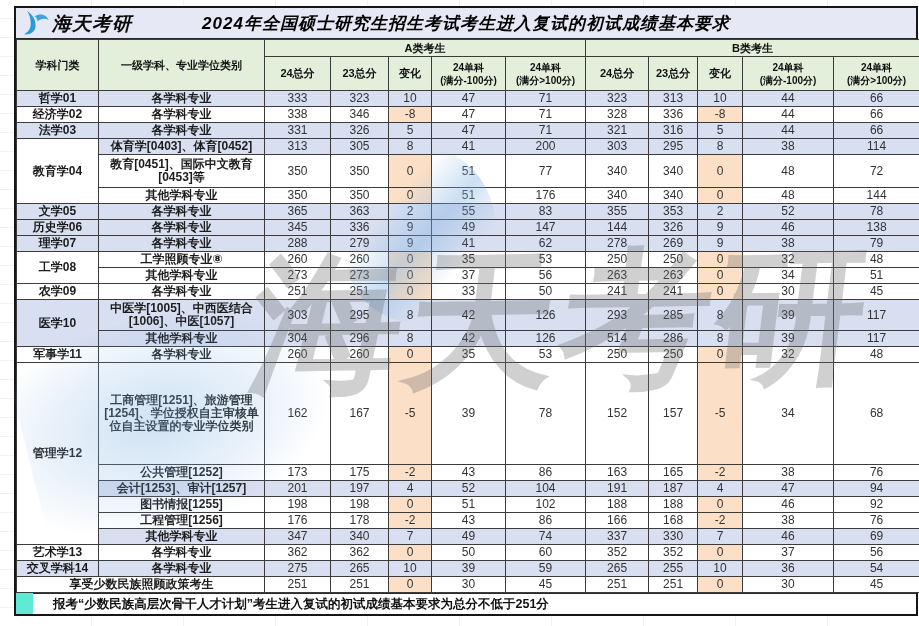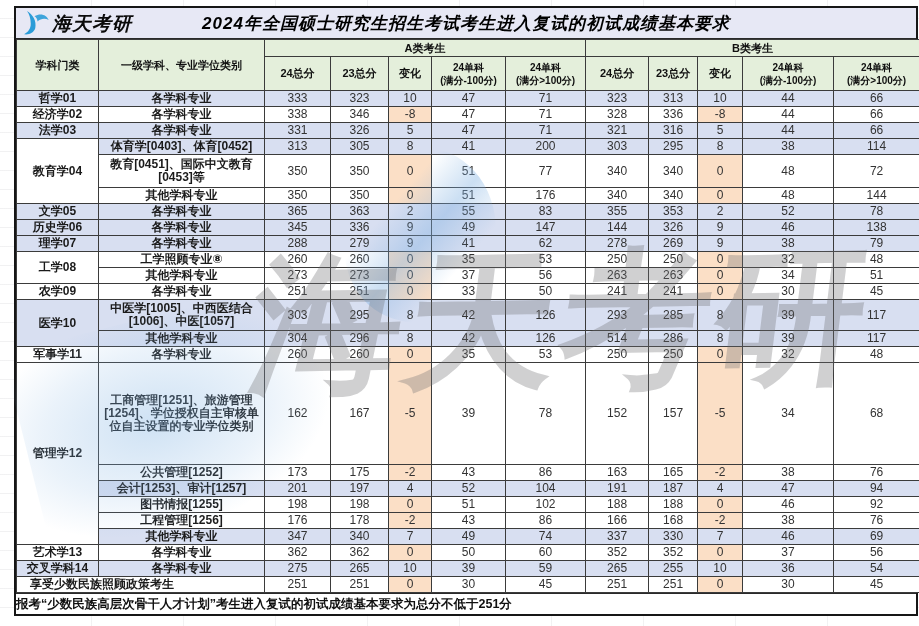--- a/index.html
+++ b/index.html
@@ -33,25 +33,25 @@
   thead tr.h2{height:34px;}
   th.th-sub{white-space:pre-line;line-height:13px;font-size:10px;}
   tbody tr{height:16px;}
   tbody td{font-size:12px;color:#333;line-height:13px;}
   tr.r-blue{background:#D8DFF1;}
   tr.r-white{background:#ffffff;}
   td.cat,td.major{font-weight:700;color:#1b1b1b;}
   td.s-blue{background:#D8DFF1;}
   td.s-white{background:#ffffff;}
   td.neg{background:#FBDFC6;}
-  td.left{text-align:left;padding-left:13px;}
+  td.left{text-align:center;padding-left:3px;}
   .footnote{
     border-top:1px solid #2a2a2a;height:20px;line-height:20px;
-    font-size:12.5px;font-weight:700;color:#101010;padding-left:0;background:#fff;
-    white-space:nowrap;overflow:hidden;
+    font-size:12.5px;font-weight:700;color:#101010;padding-left:20px;background:#fff;
+    white-space:nowrap;overflow:hidden;margin-left:17px;
   }
   .wm{position:absolute;pointer-events:none;}
   .wm-text{
     left:238px;top:236px;z-index:6;
     font-family:"DejaVu Serif","Liberation Serif",serif;
     font-size:150px;font-weight:700;line-height:1;letter-spacing:4px;
     color:rgba(108,108,112,0.32);
     transform:skewX(-8deg) rotate(-1deg);
   }
   .wm-sw1{

